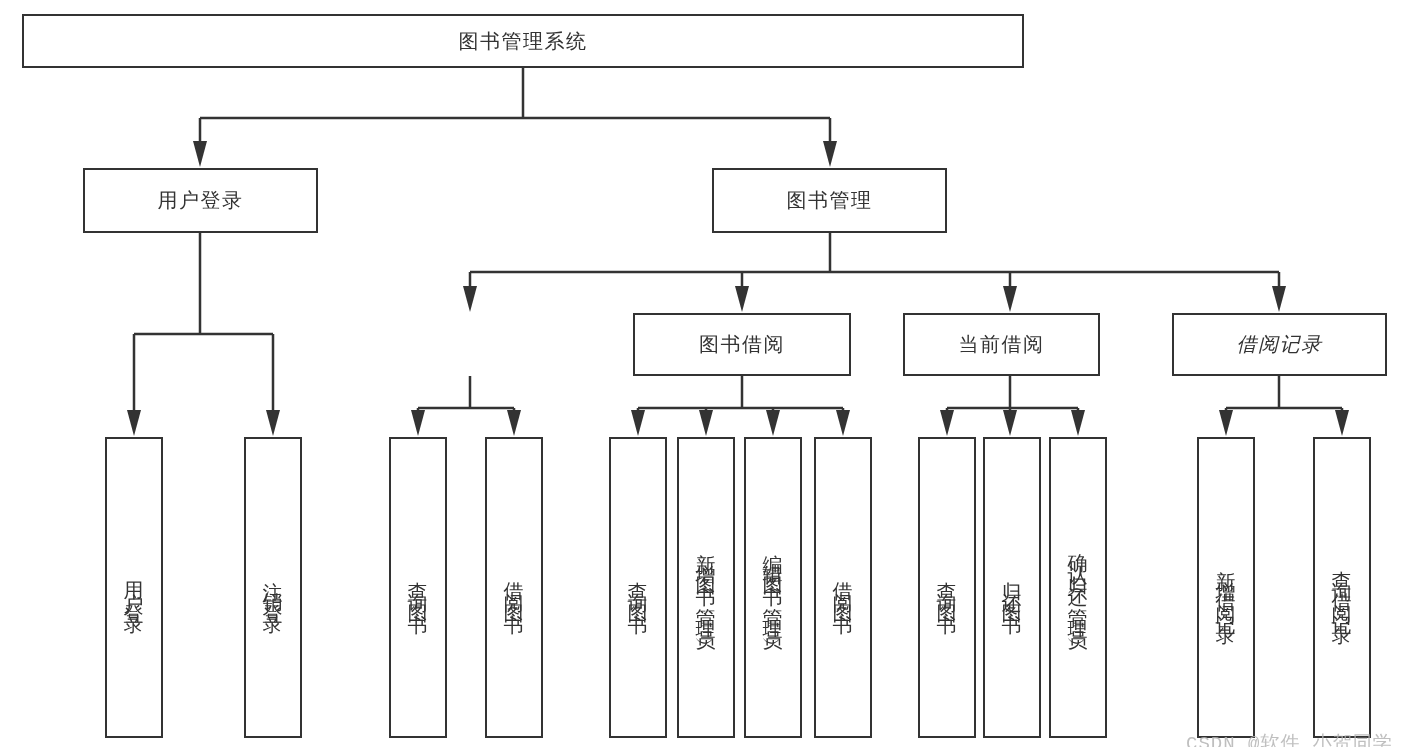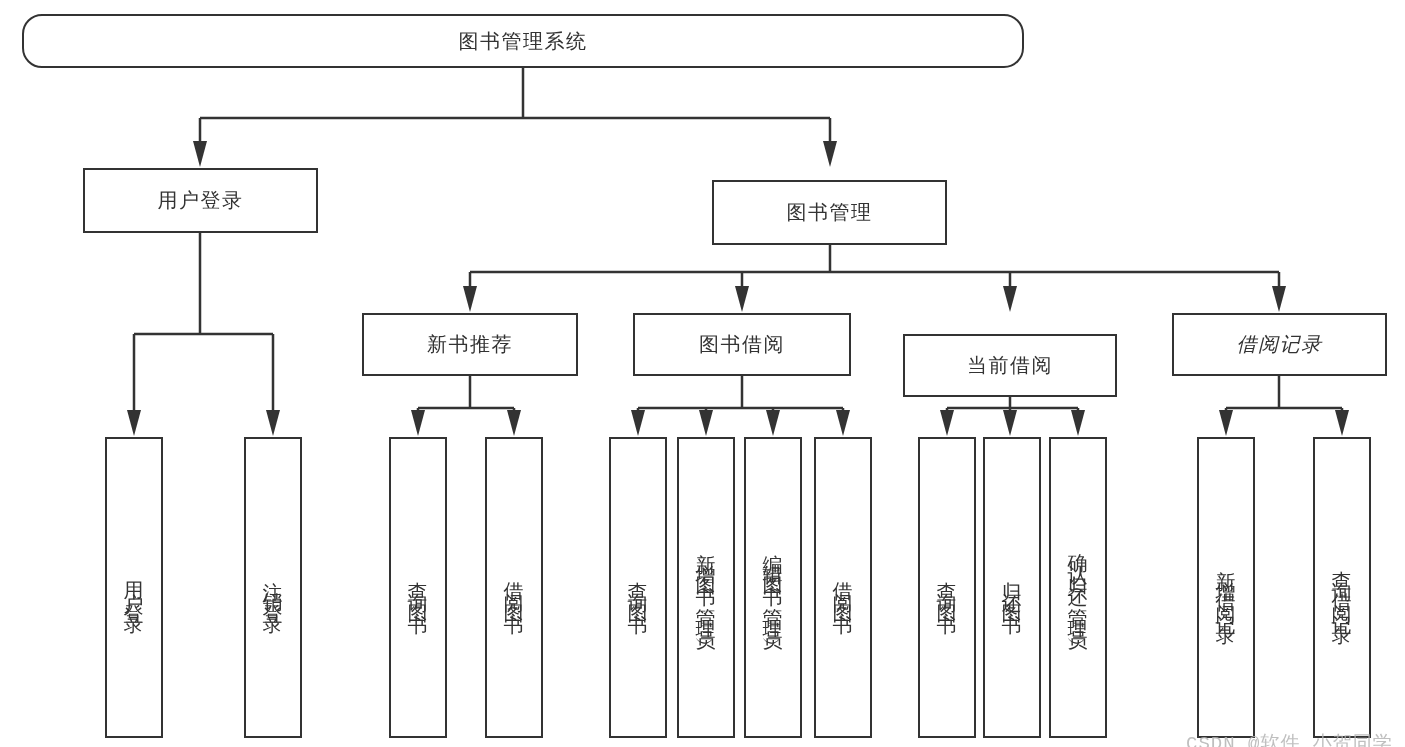--- a/index.html
+++ b/index.html
@@ -88,28 +88,27 @@
     <polygon points="699,410 713,410 706,436"></polygon>
     <polygon points="766,410 780,410 773,436"></polygon>
     <polygon points="836,410 850,410 843,436"></polygon>
     <polygon points="940,410 954,410 947,436"></polygon>
     <polygon points="1003,410 1017,410 1010,436"></polygon>
     <polygon points="1071,410 1085,410 1078,436"></polygon>
     <polygon points="1219,410 1233,410 1226,436"></polygon>
     <polygon points="1335,410 1349,410 1342,436"></polygon>
   </svg>
 
-  <div class="box hbox" style="left:22px; top:14px; width:1002px; height:54px;border-radius:20px;">图书管理系统</div>
+  <div class="box hbox" style="left:22px; top:14px; width:1002px; height:54px;">图书管理系统</div>
 
   <div class="box hbox" style="left:83px; top:168px; width:235px; height:65px;">用户登录</div>
-  <div class="box hbox" style="left:712px; top:180px; width:235px; height:65px;">图书管理</div>
+  <div class="box hbox" style="left:712px; top:168px; width:235px; height:65px;">图书管理</div>
 
-  <div class="box hbox" style="left:362px; top:313px; width:216px; height:63px;">新书推荐</div>
   <div class="box hbox" style="left:633px; top:313px; width:218px; height:63px;text-align:center;">图书借阅</div>
-  <div class="box hbox" style="left:903px; top:313px; width:214px; height:63px;margin-top:21px;">当前借阅</div>
+  <div class="box hbox" style="left:903px; top:313px; width:197px; height:63px;">当前借阅</div>
   <div class="box hbox" style="left:1172px; top:313px; width:215px; height:63px;font-style:italic;">借阅记录</div>
 
   <div class="box vbox" style="left:105px;">用户登录</div>
   <div class="box vbox" style="left:244px;">注销登录</div>
 
   <div class="box vbox" style="left:389px;">查询图书</div>
   <div class="box vbox" style="left:485px;">借阅图书</div>
 
   <div class="box vbox" style="left:609px;">查询图书</div>
   <div class="box vbox" style="left:677px;">新增图书（管理员）</div>

